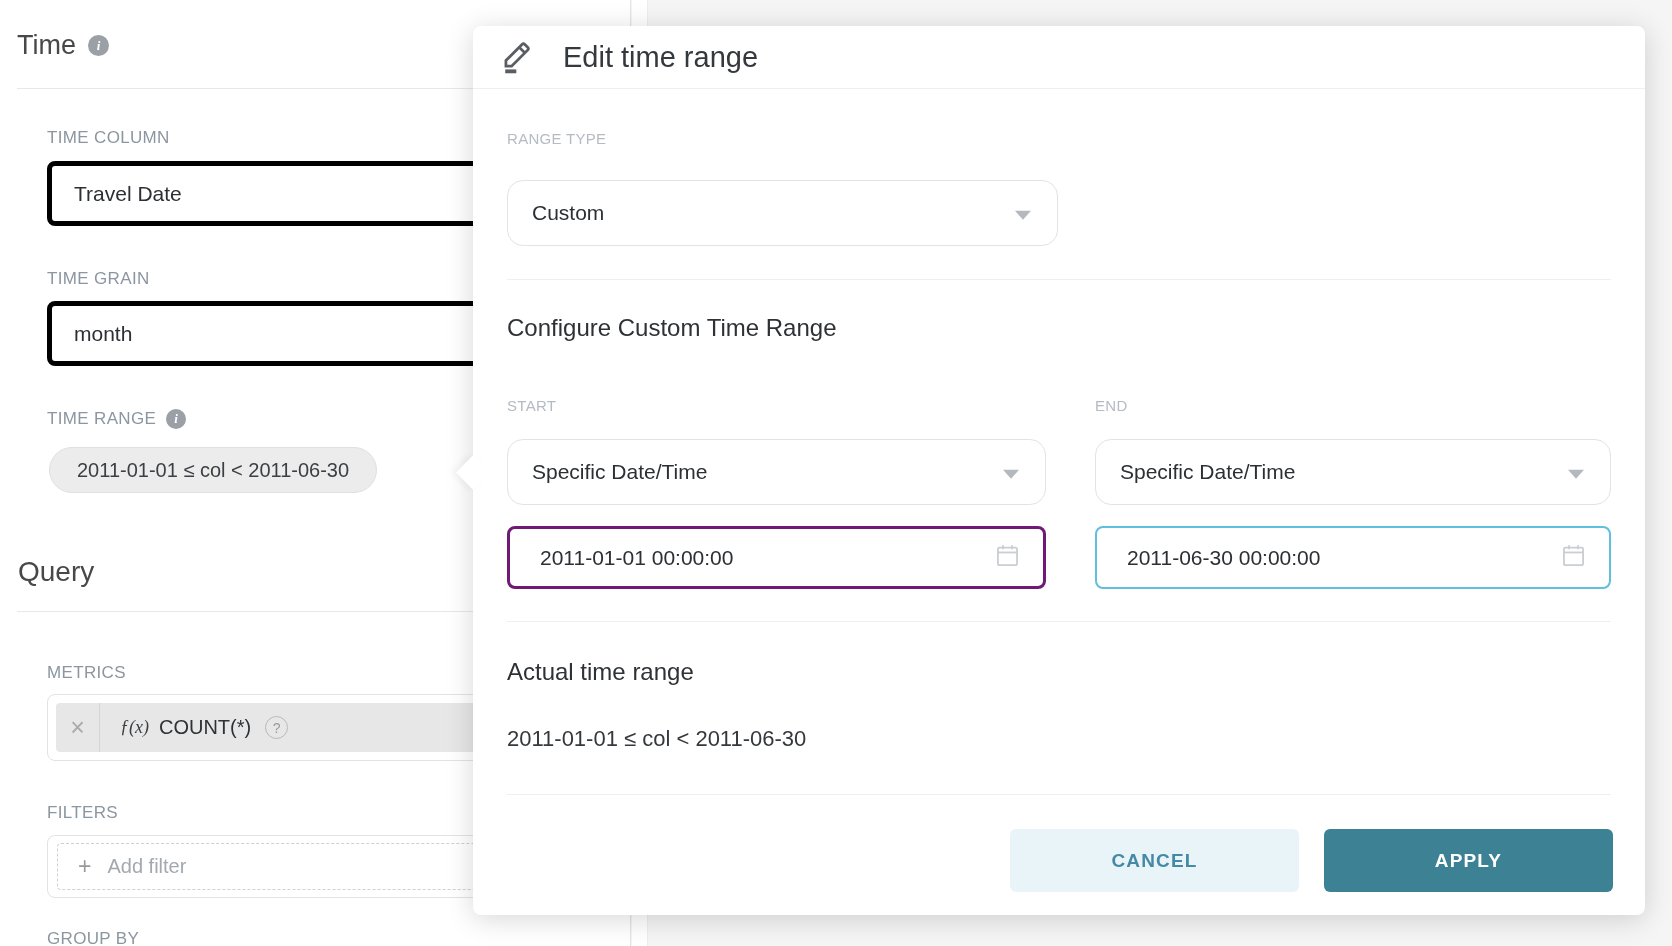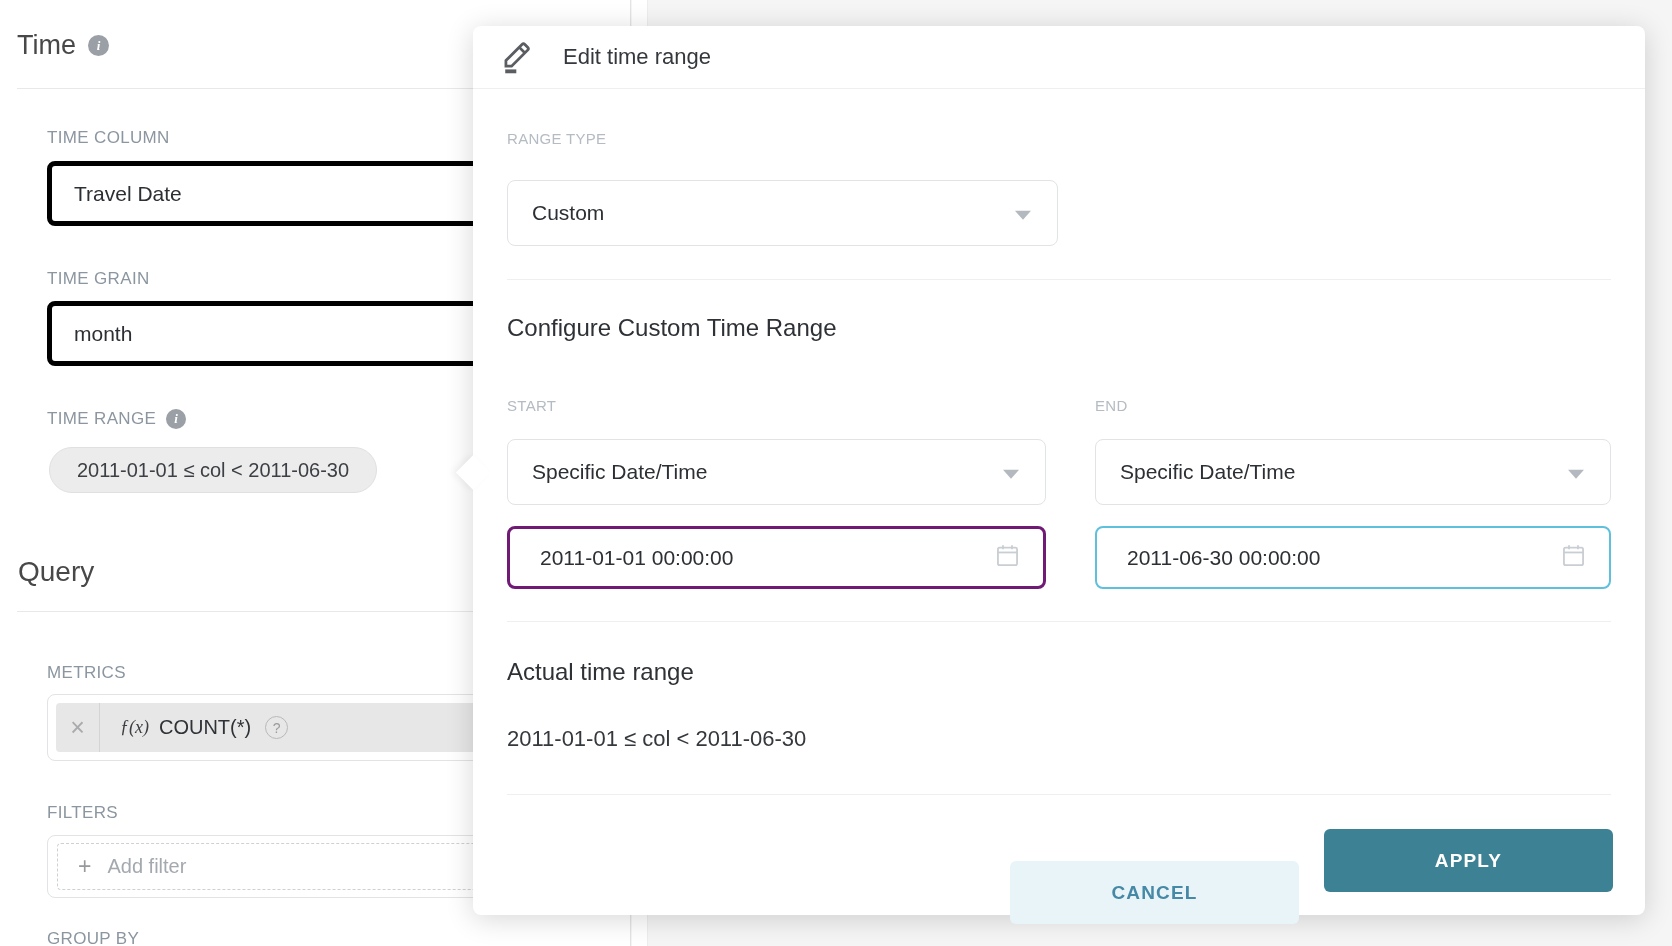--- a/index.html
+++ b/index.html
@@ -89,27 +89,27 @@
   .modal-arrow {
     position:absolute; left:-12px; top:434px; width:25px; height:25px;
     background:#ffffff; transform:rotate(45deg);
     box-shadow:-3px 3px 6px rgba(0,0,0,.05);
   }
   .modal-header {
     position:absolute; left:0; top:0; width:100%; height:63px;
     border-bottom:1px solid #efefef;
     display:flex; align-items:center; padding-left:26px;
   }
-  .modal-title { margin-left:28px; font-size:22px; color:#35383c; }
+  .modal-title { margin-left:28px; font-size:29px; color:#35383c; }
   .m-label {
     position:absolute; font-size:15px; letter-spacing:.02em; color:#b4bbc2;
   }
   .m-select {
     position:absolute; height:66px;
-    border:1px solid #e1e3e5; border-radius:8px; background:#fff;
+    border:1px solid #e1e3e5; border-radius:16px; background:#fff;
     display:flex; align-items:center; padding-left:24px;
     font-size:21px; color:#2c2f33;
   }
   .caret {
     position:absolute; right:26px; top:50%; transform:translateY(-25%);
     width:0; height:0; border-left:8px solid transparent;
     border-right:8px solid transparent; border-top:9px solid #b3b9bf;
   }
   .m-divider { position:absolute; left:34px; width:1104px; height:1px; background:#efefef; }
   .m-heading { position:absolute; left:34px; font-size:24px; color:#2e3135; }
@@ -122,21 +122,21 @@
   .date-input.focused { border:2px solid #5fc0dc; }
   .cal-icon { position:absolute; right:22px; top:50%; transform:translateY(-50%); }
   .actual-value { position:absolute; left:34px; font-size:22px; color:#35383c; }
   .btn {
     position:absolute; top:803px; width:289px; height:63px;
     border:none; border-radius:6px; font-size:19px; font-weight:bold;
     letter-spacing:.06em; cursor:pointer;
     font-family:"Liberation Sans","DejaVu Sans",sans-serif;
     display:flex; align-items:center; justify-content:center;
   }
-  .btn-cancel { left:537px; background:#e9f4f8; color:#4589a6;margin-top:32px; }
+  .btn-cancel { left:537px; background:#e9f4f8; color:#4589a6; }
   .btn-apply  { left:851px; background:#3d8194; color:#ffffff; }
 </style>
 </head>
 <body>
 
 <div class="gap-strip"></div>
 <div class="left-panel">
 
   <div class="section-title" style="top:30px;">
     <span>Time</span>

